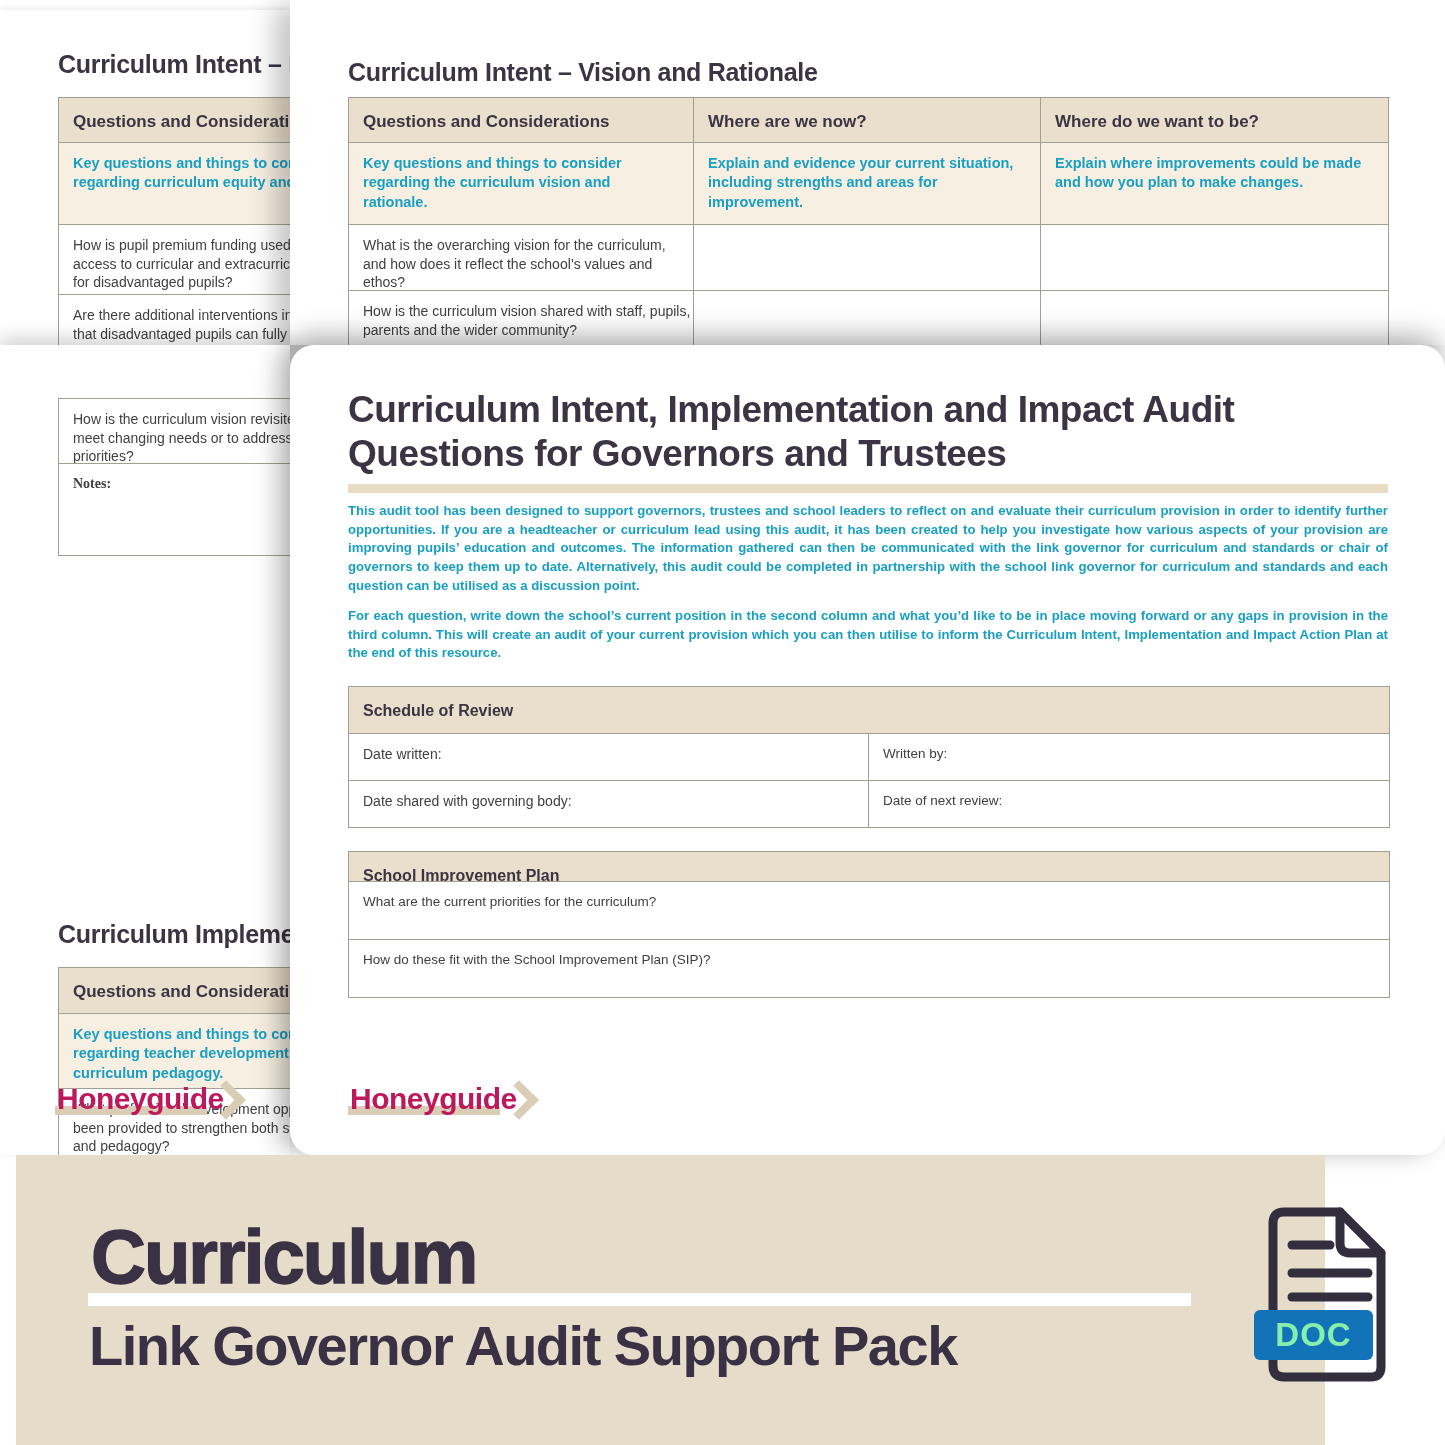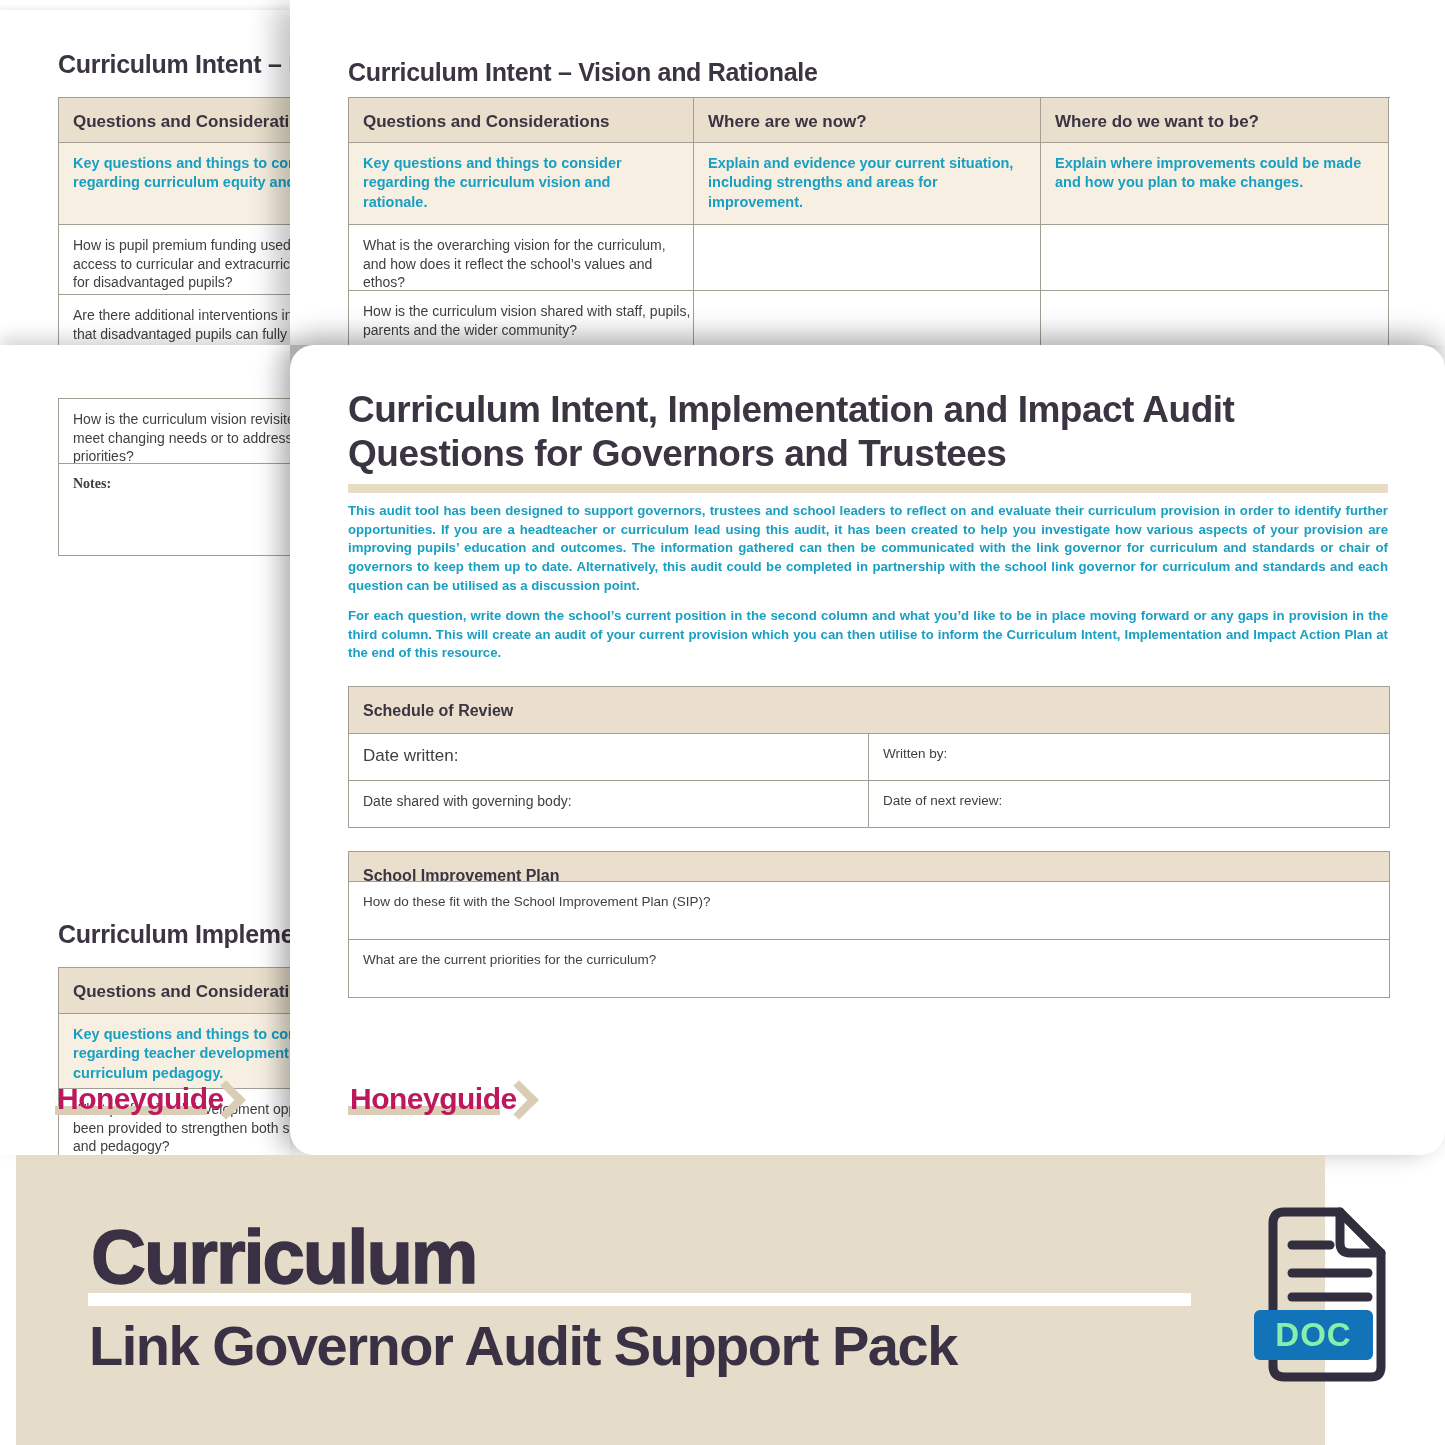--- a/index.html
+++ b/index.html
@@ -150,38 +150,38 @@
 Questions for Governors and Trustees</div>
   <div class="c-bar"></div>
   <div class="c-para" style="top:157px;">This audit tool has been designed to support governors, trustees and school leaders to reflect on and evaluate their curriculum provision in order to identify further opportunities. If you are a headteacher or curriculum lead using this audit, it has been created to help you investigate how various aspects of your provision are improving pupils’ education and outcomes. The information gathered can then be communicated with the link governor for curriculum and standards or chair of governors to keep them up to date. Alternatively, this audit could be completed in partnership with the school link governor for curriculum and standards and each question can be utilised as a discussion point.</div>
   <div class="c-para" style="top:262px;">For each question, write down the school’s current position in the second column and what you’d like to be in place moving forward or any gaps in provision in the third column. This will create an audit of your current provision which you can then utilise to inform the Curriculum Intent, Implementation and Impact Action Plan at the end of this resource.</div>
 
   <div class="tbl" style="left:58px;top:341px;width:1041px;">
     <div class="tr">
         <div class="td hdr w-full" style="height:47px;font-size:16px;">Schedule of Review</div>
       </div>
     <div class="tr">
-      <div class="td" style="width:520px;height:47px;font-size:17px;">Date written:</div>
+      <div class="td" style="width:520px;height:47px;font-size:14px;">Date written:</div>
       <div class="td" style="width:521px;height:47px;font-size:13.5px;">Written by:</div>
     </div>
     <div class="tr">
       <div class="td" style="width:520px;height:47px;font-size:14px;">Date shared with governing body:</div>
       <div class="td" style="width:521px;height:47px;font-size:13.5px;">Date of next review:</div>
     </div>
   </div>
 
   <div class="tbl" style="left:58px;top:506px;width:1041px;">
     <div class="tr">
         <div class="td hdr w-full" style="height:30px;font-size:16px;">School Improvement Plan</div>
       </div>
     <div class="tr">
+        <div class="td w-full" style="height:58px;font-size:13.5px;">What are the current priorities for the curriculum?</div>
+      </div>
+    <div class="tr">
         <div class="td w-full" style="height:58px;font-size:13.5px;">How do these fit with the School Improvement Plan (SIP)?</div>
-      </div>
-    <div class="tr">
-        <div class="td w-full" style="height:58px;font-size:13.5px;">What are the current priorities for the curriculum?</div>
       </div>
   </div>
 
   <div class="hg" style="left:58px;top:735px;">
     <span class="hg-bar"></span>
     <span class="hg-chev"></span>
     <span class="hg-text">Honeyguide</span>
   </div>
 </div>
 

